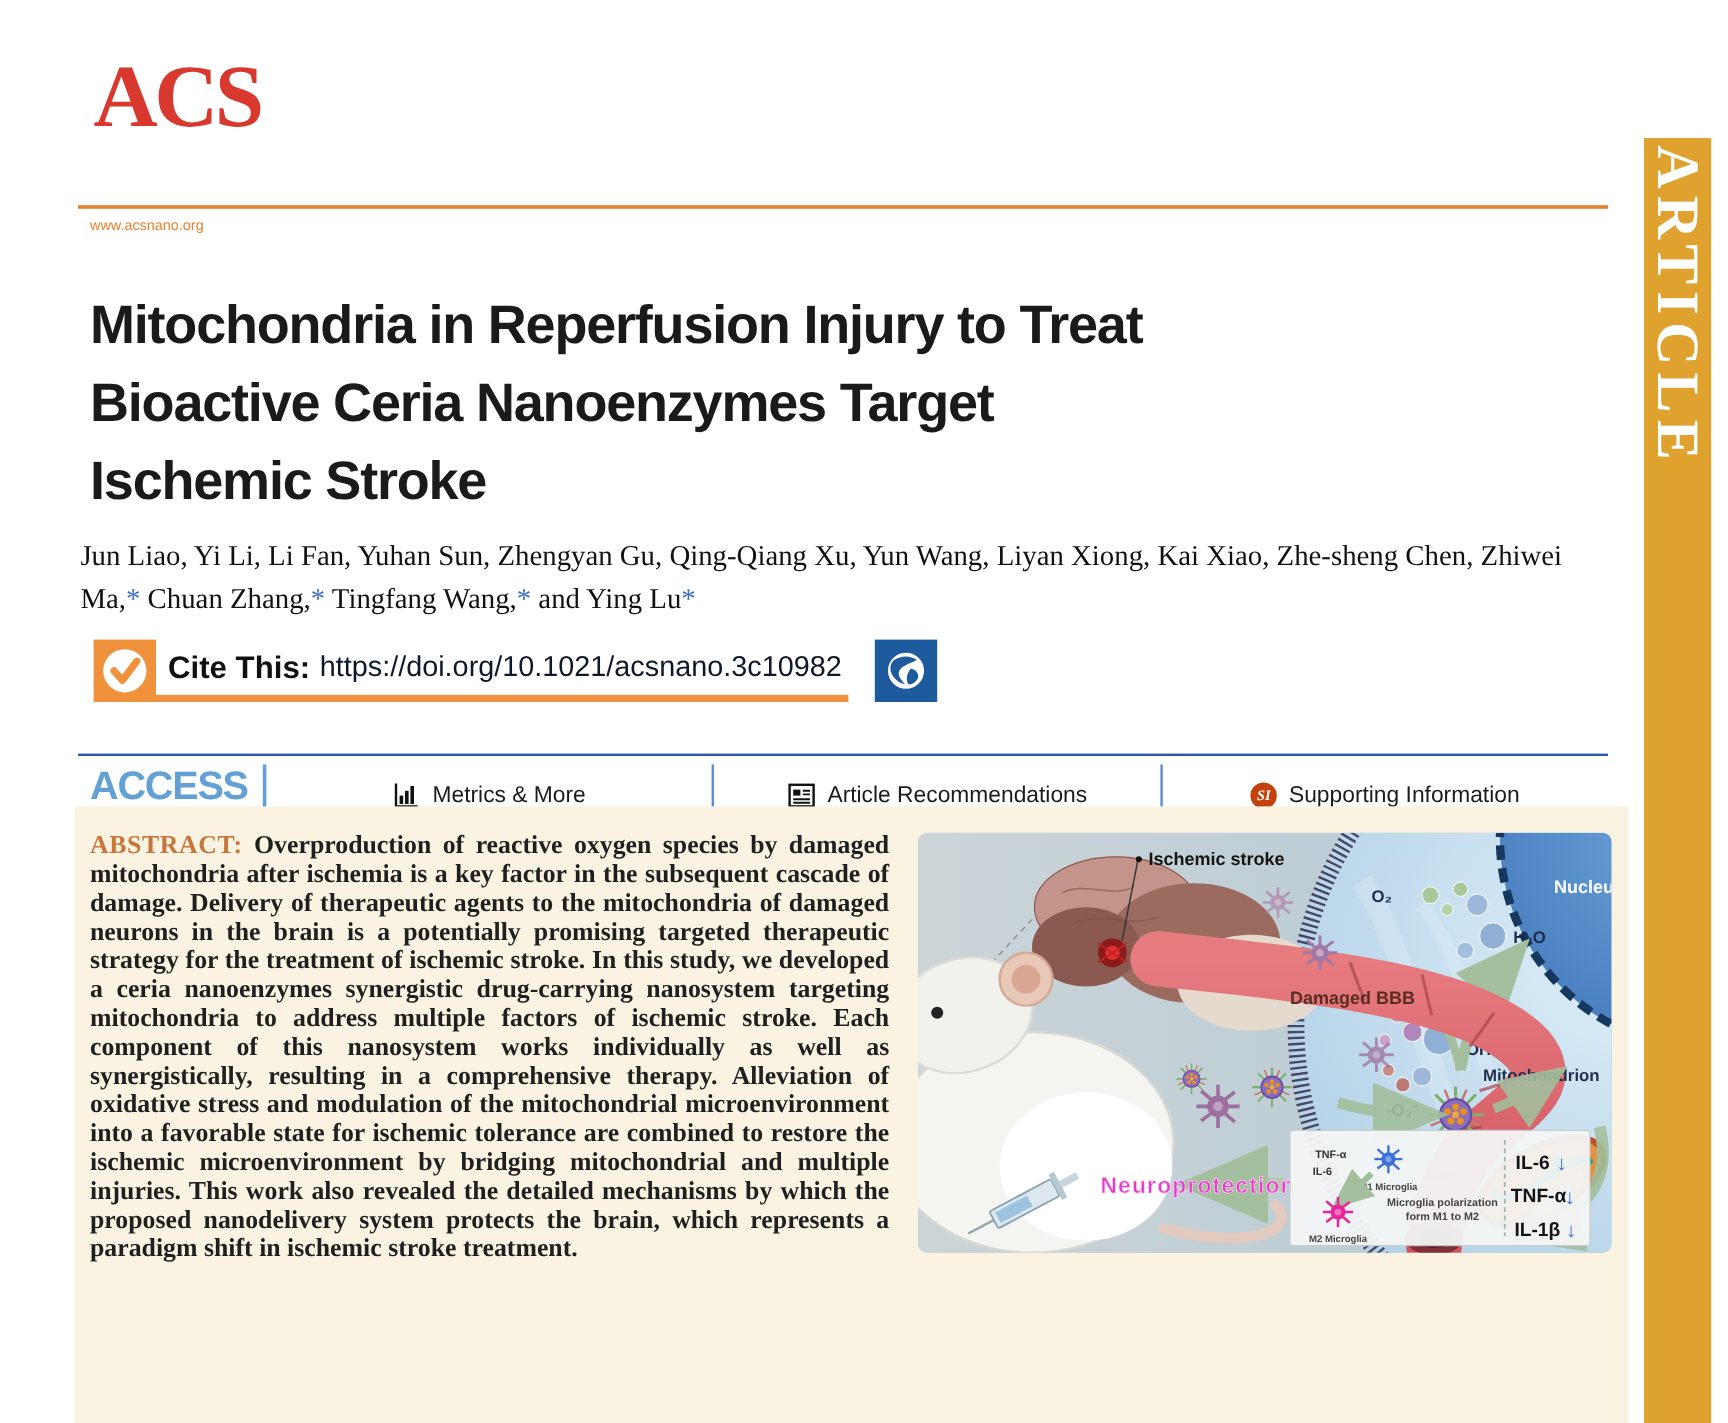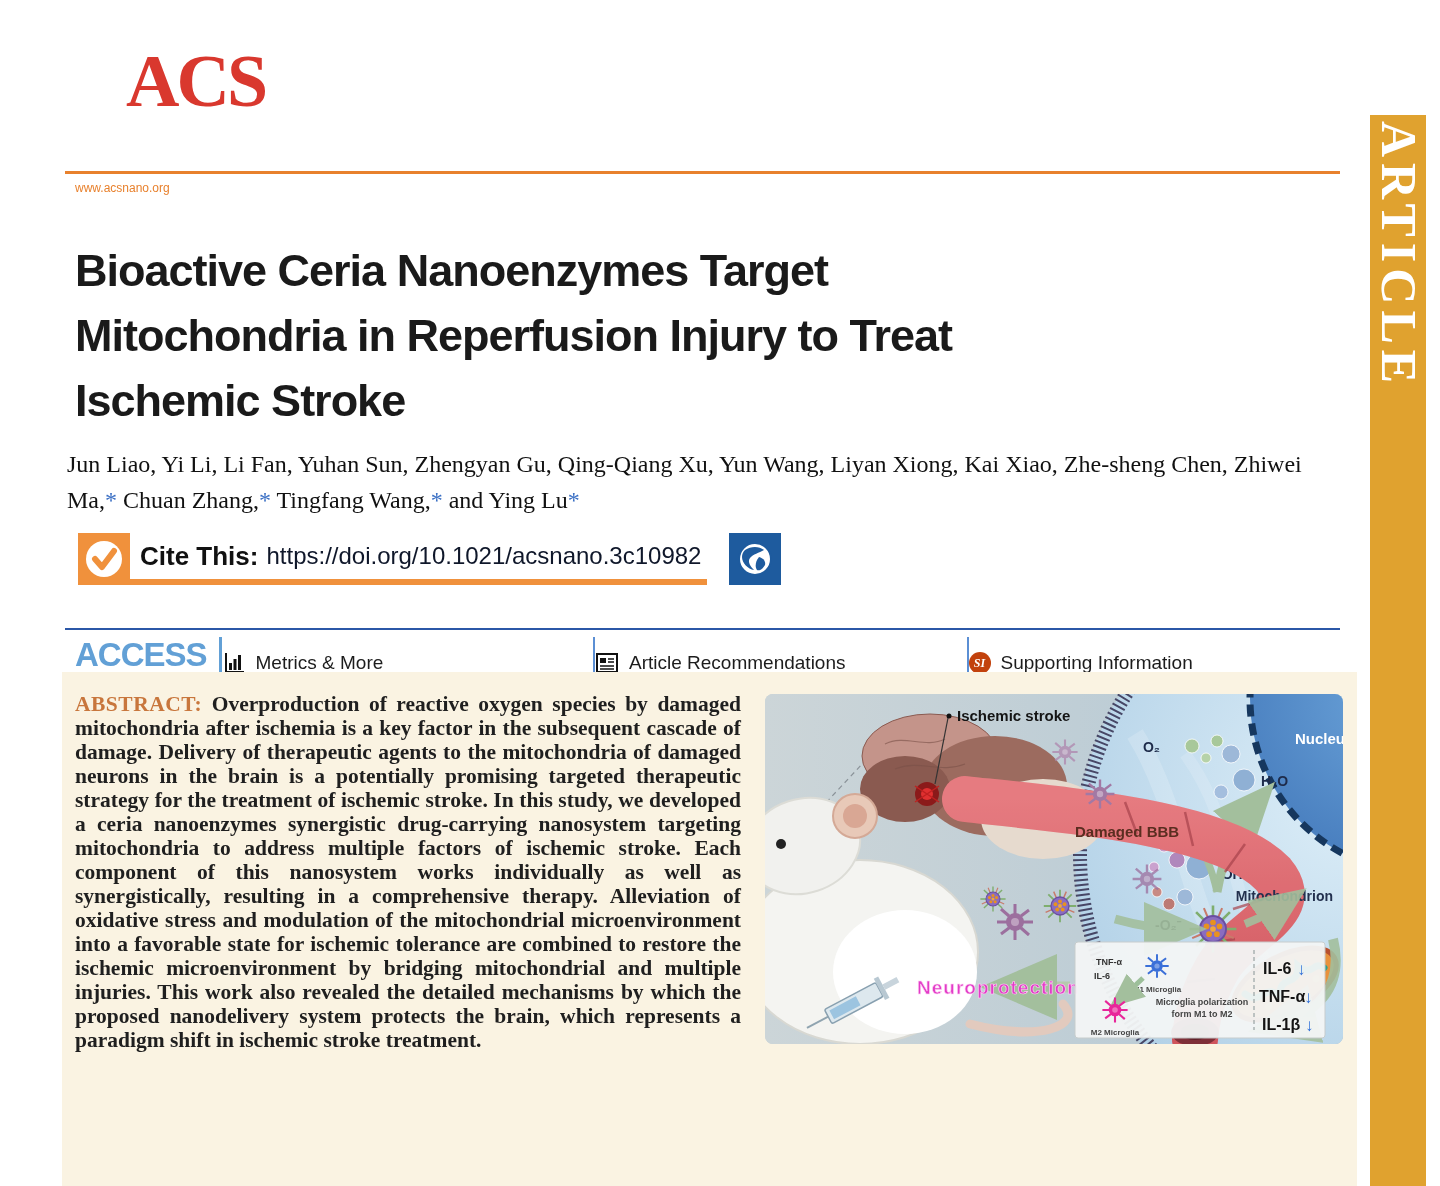--- a/index.html
+++ b/index.html
@@ -10,21 +10,21 @@
   
   .article-banner { position:absolute; left:1370px; top:115px; width:56px; height:1071px;
                     background:#e0a22f; }
   .article-banner span { display:block; writing-mode:vertical-rl; white-space:nowrap;
                          font-family:"Liberation Serif", serif; font-weight:700;
                          font-size:50px; color:#ffffff; letter-spacing:6px; margin:6px auto 0 auto; }
 
   
   .logo { position:absolute; left:78px; top:14px; width:520px; height:150px; }
   .logo-acs  { position:absolute; left:0; top:30px; font-family:"Liberation Serif", serif;
-               font-weight:700; font-size:74px; line-height:1; color:#d9382e; letter-spacing:-3px; z-index:2;margin-left:48px; }
+               font-weight:700; font-size:74px; line-height:1; color:#d9382e; letter-spacing:-3px; z-index:2; }
   .logo-nano { position:absolute; left:102px; top:4px; font-family:"Liberation Serif", serif;
                font-weight:400; font-size:110px; line-height:1; color:#2e6d94; letter-spacing:-5px; }
   .orange-rule { position:absolute; left:65px; top:171px; width:1275px; height:3px;
                  background:#e8812d; border:none; }
   .site-link { position:absolute; left:75px; top:181px; font-size:12px; color:#e8812d;
                text-decoration:none; }
 
   
   .title { position:absolute; left:75px; top:238px; width:1280px; color:#1a1a1a;
            font-weight:700; font-size:45px; line-height:65px; letter-spacing:-1px; }
@@ -46,21 +46,21 @@
                 border-bottom:6px solid #1e5b9e; display:flex; align-items:center; padding-left:12px;
                 font-weight:700; font-size:22px; color:#1e5b9e; }
 
   
   .access-bar { position:absolute; left:65px; top:628px; width:1275px;
                 border-top:2px solid #2b57a7; border-bottom:8px solid #0369a1; }
   .access-inner { display:flex; align-items:center; height:50px; }
   .access-label { color:#62a0d6; font-weight:700; font-size:33px; letter-spacing:-1px;
                   padding-left:10px; }
   .sep-big { width:3px; height:36px; background:#62a0d6; margin-left:12px; }
-  .access-item { flex:1; display:flex; align-items:center; gap:10px;
+  .access-item { flex:1; display:flex; align-items:center; justify-content:center; gap:10px;
                  font-size:19px; color:#1c1c1c;margin-top:16px; }
   .sep-thin { width:2px; height:36px; background:#5b8fd4; }
   .si-circle { width:22px; height:22px; border-radius:50%; background:#c2410c; color:#fff;
                font-family:"Liberation Serif", serif; font-style:italic; font-weight:700;
                font-size:12px; display:flex; align-items:center; justify-content:center; }
 
   
   .abstract-area { position:absolute; left:62px; top:672px; width:1295px; height:514px;
                    background:#faf3e2; padding:20px 14px 0 13px; }
   .ga-figure { float:right; width:578px; height:350px; margin:2px 0 34px 24px;
@@ -80,22 +80,22 @@
     <span>ARTICLE</span>
   </div>
 
   <div class="logo">
     <span class="logo-acs">ACS</span>
   </div>
   <hr class="orange-rule">
   <a class="site-link" href="#">www.acsnano.org</a>
 
   <h1 class="title">
+    <span class="t-line">Mitochondria in Reperfusion Injury to Treat</span>
     <span class="t-line">Bioactive Ceria Nanoenzymes Target</span>
-    <span class="t-line">Mitochondria in Reperfusion Injury to Treat</span>
     <span class="t-line">Ischemic Stroke</span>
   </h1>
   <p class="authors" id="authors"><span>Jun Liao, Yi Li, Li Fan, Yuhan Sun, Zhengyan Gu, Qing-Qiang Xu, Yun Wang, Liyan Xiong, Kai Xiao, Zhe-sheng Chen, Zhiwei Ma,</span><span class="star">*</span><span> Chuan Zhang,</span><span class="star">*</span><span> Tingfang Wang,</span><span class="star">*</span><span> and Ying Lu</span><span class="star">*</span></p>
 
   <div class="check-badge">
     <svg width="38" height="38" viewBox="-19 -19 38 38">
       <circle r="18" fill="#ffffff"></circle>
       <path d="M-9,0 L-2,8 L10,-8" fill="none" stroke="#f0913c" stroke-width="6" stroke-linecap="round" stroke-linejoin="round"></path>
     </svg>
   </div>

